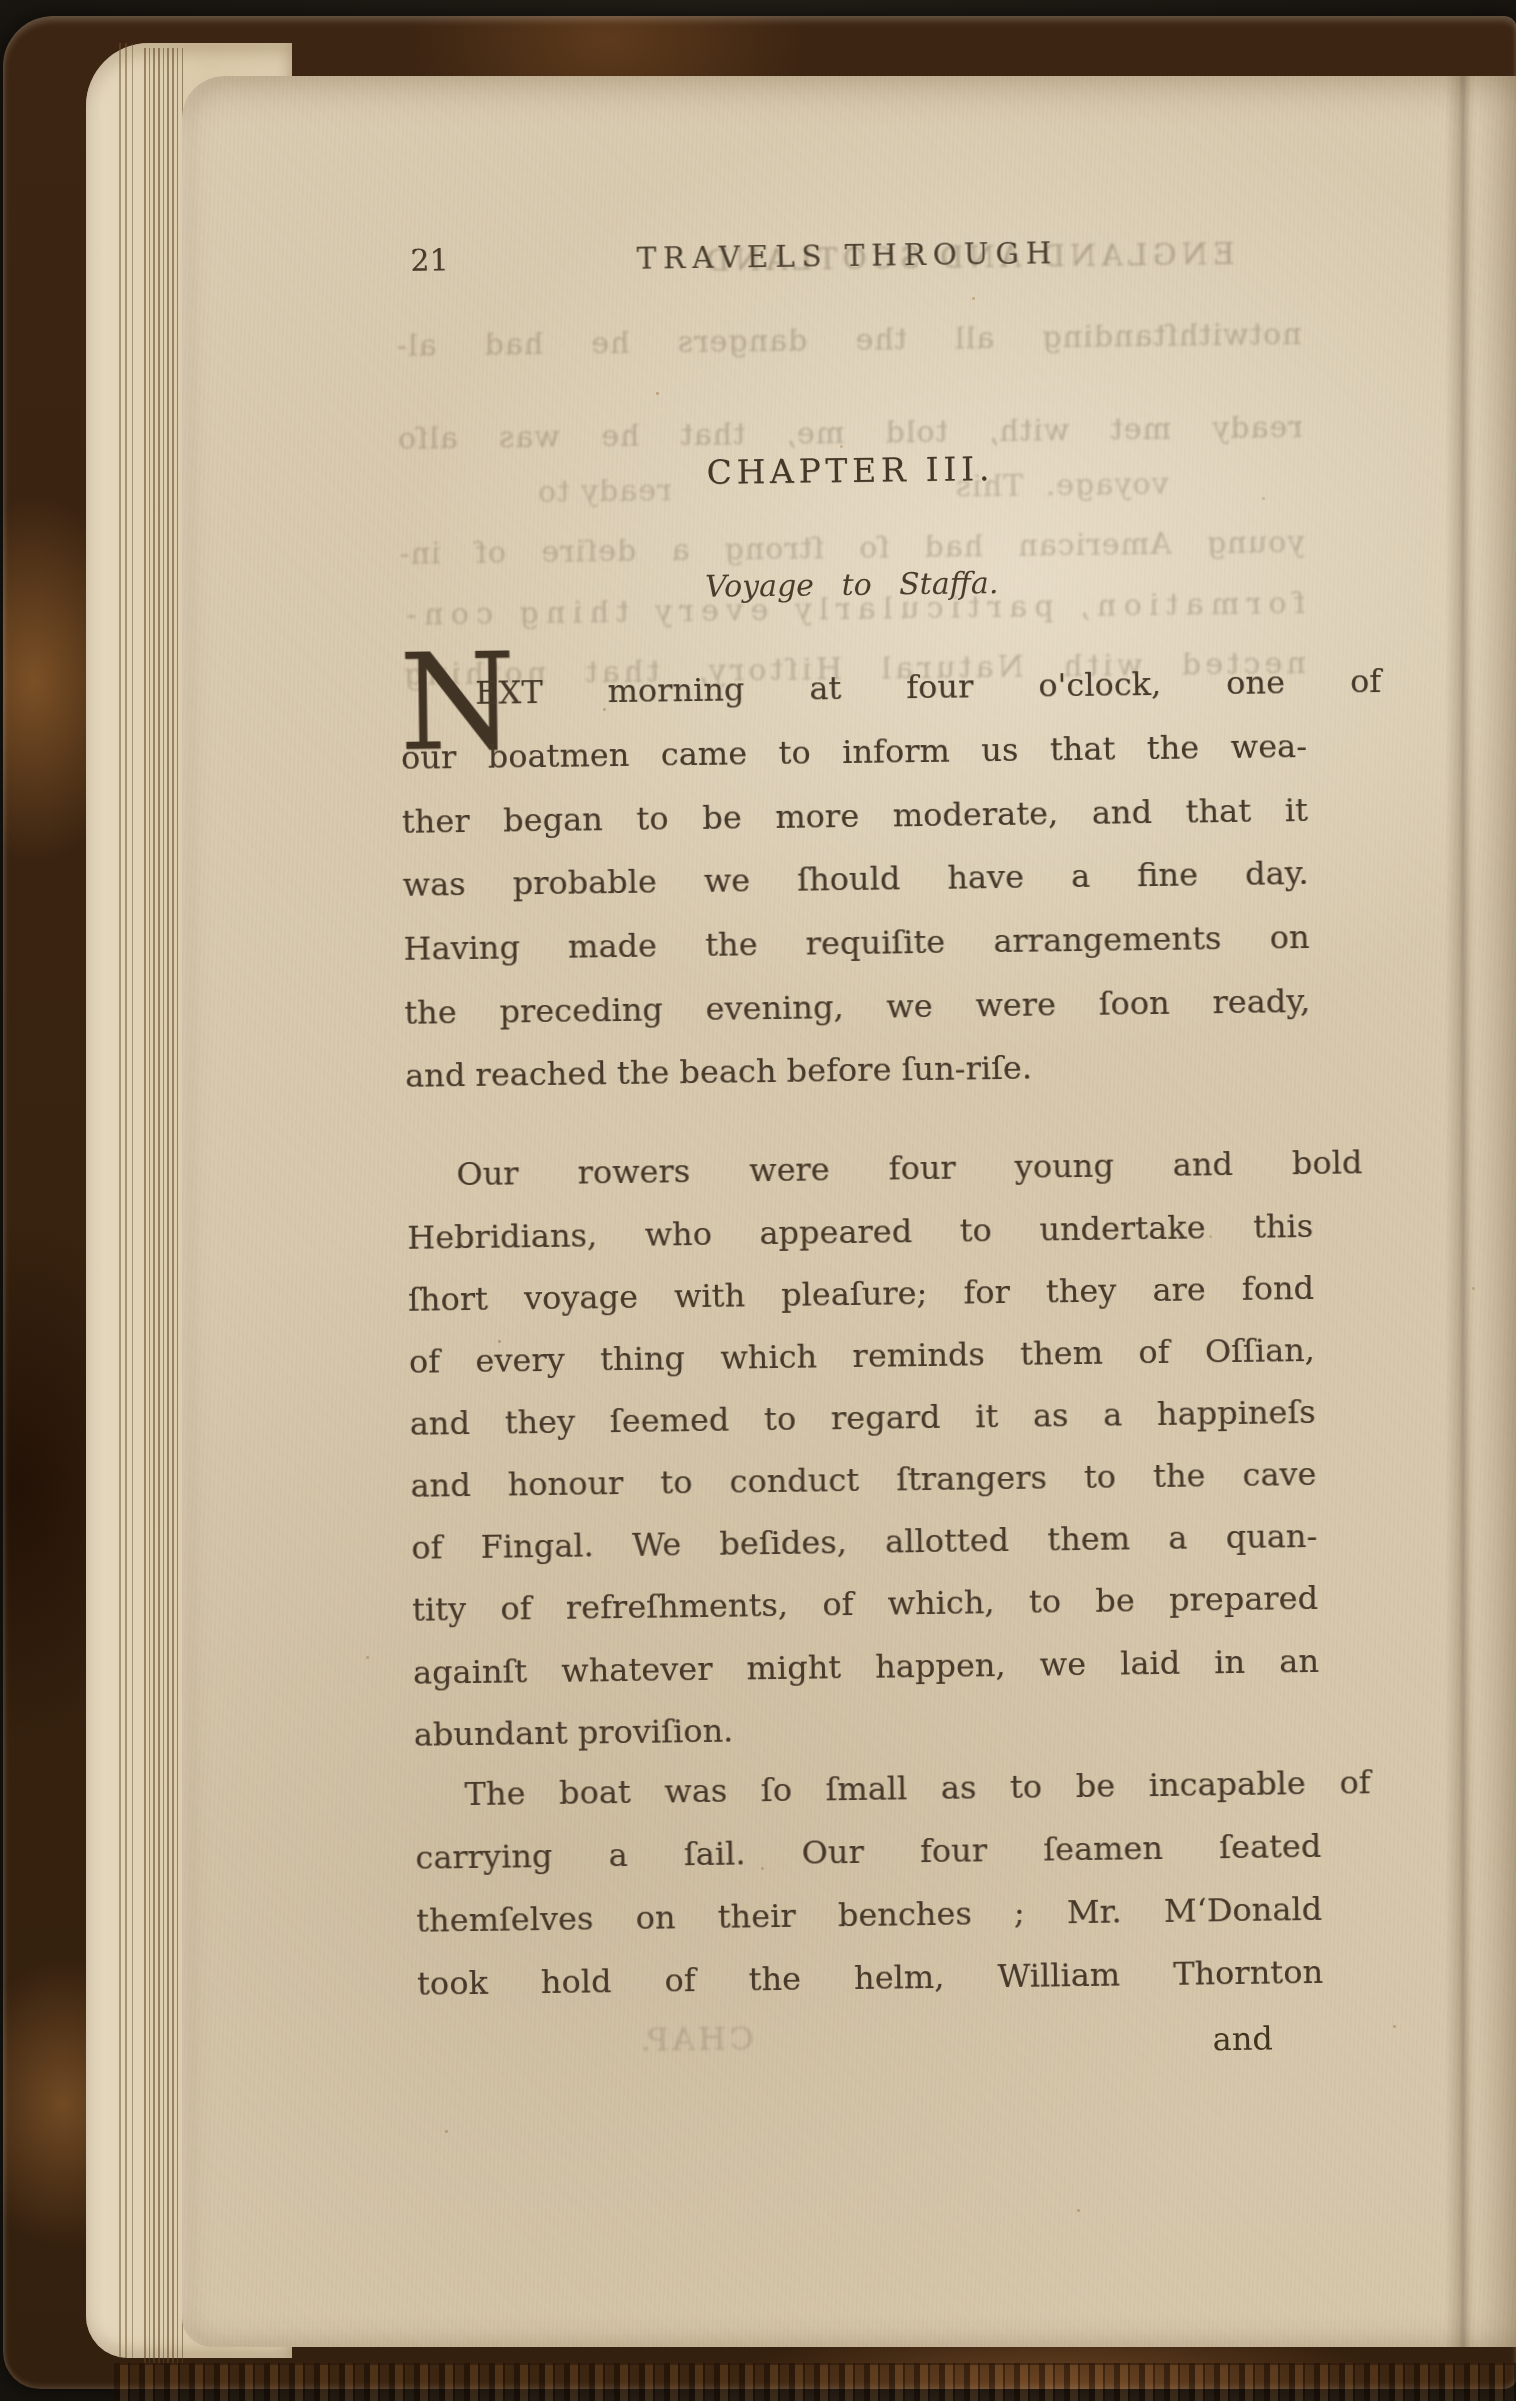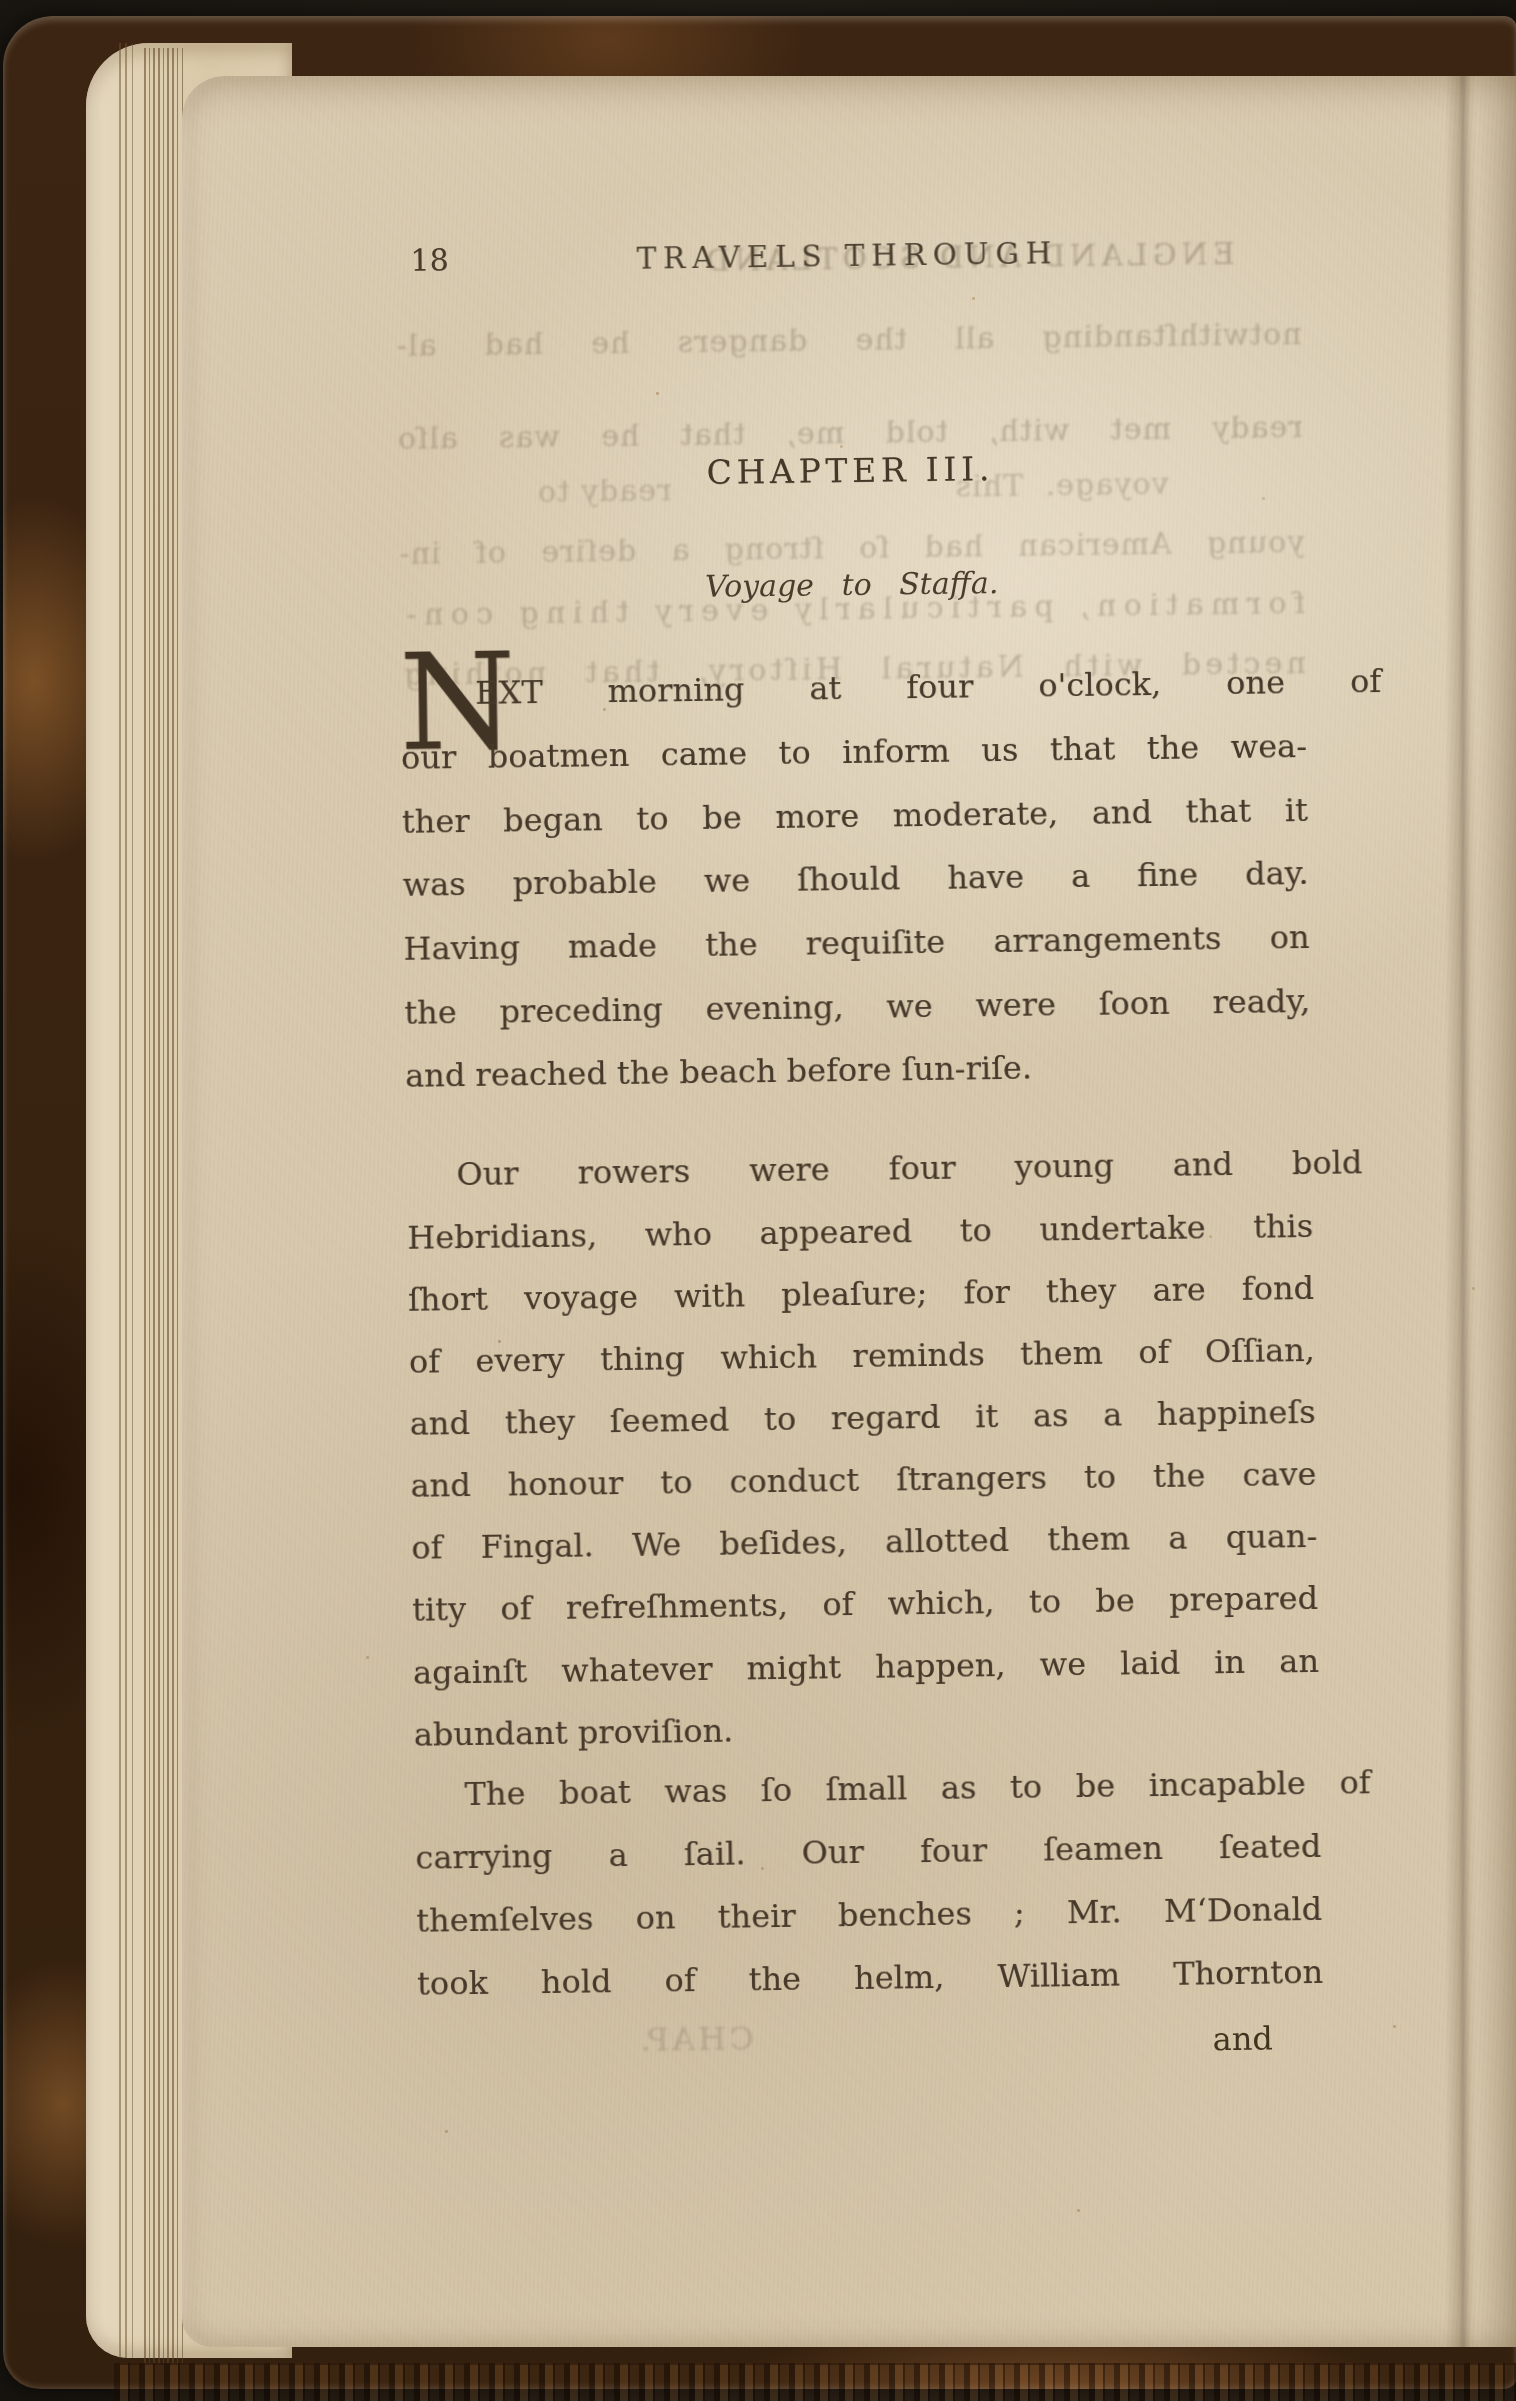--- a/index.html
+++ b/index.html
@@ -100,21 +100,21 @@
           <div class="ghost" style="top: 246px; left: 222px; width: 906px; font-size: 30px; letter-spacing: 1.1px; text-align: justify; text-align-last: justify; opacity: 0.34;">notwithſtanding all the dangers he had al-</div>
           <div class="ghost" style="top: 339px; left: 222px; width: 906px; font-size: 30px; letter-spacing: 1.1px; text-align: justify; text-align-last: justify; opacity: 0.34;">ready met with, told me, that he was alſo</div>
           <div class="ghost" style="top: 394px; left: 222px; width: 274px; font-size: 30px; letter-spacing: 1.1px; text-align: left; opacity: 0.3;">ready to</div>
           <div class="ghost" style="top: 394px; left: 779px; width: 349px; font-size: 30px; letter-spacing: 1.1px; text-align: right; opacity: 0.3;">voyage.  This</div>
           <div class="ghost" style="top: 454px; left: 222px; width: 906px; font-size: 30px; letter-spacing: 1.1px; text-align: justify; text-align-last: justify; opacity: 0.32;">young American had ſo ſtrong a deſire of in-</div>
           <div class="ghost" style="top: 515px; left: 222px; width: 906px; font-size: 30px; letter-spacing: 7.4px; text-align: justify; text-align-last: justify; opacity: 0.32;">formation, particularly every thing con-</div>
           <div class="ghost" style="top: 575px; left: 222px; width: 906px; font-size: 30px; letter-spacing: 4.2px; text-align: justify; text-align-last: justify; opacity: 0.32;">nected with Natural Hiſtory, that nothing</div>
           <div class="ghost" style="top: 1942px; left: 337px; width: 221px; font-size: 32px; letter-spacing: 3.2px; text-align: left; opacity: 0.26;">CHAP.</div>
         </div>
 
-      <div class="pagenum ink">18</div>
+      <div class="pagenum ink">21</div>
       <div class="runtitle">TRAVELS THROUGH</div>
 
       <div class="chapter ink">CHAPTER III.</div>
       <div class="subtitle">Voyage to Staffa.</div>
 
       <div class="dropcap">N</div>
       <div id="paragraphs">
           <div class="bodyline just" style="top: 596px; padding-left: 75px;">EXT morning at four o'clock, one of</div>
           <div class="bodyline just" style="top: 660px;">our boatmen came to inform us that the wea-</div>
           <div class="bodyline just" style="top: 724px;">ther began to be more moderate, and that it</div>

